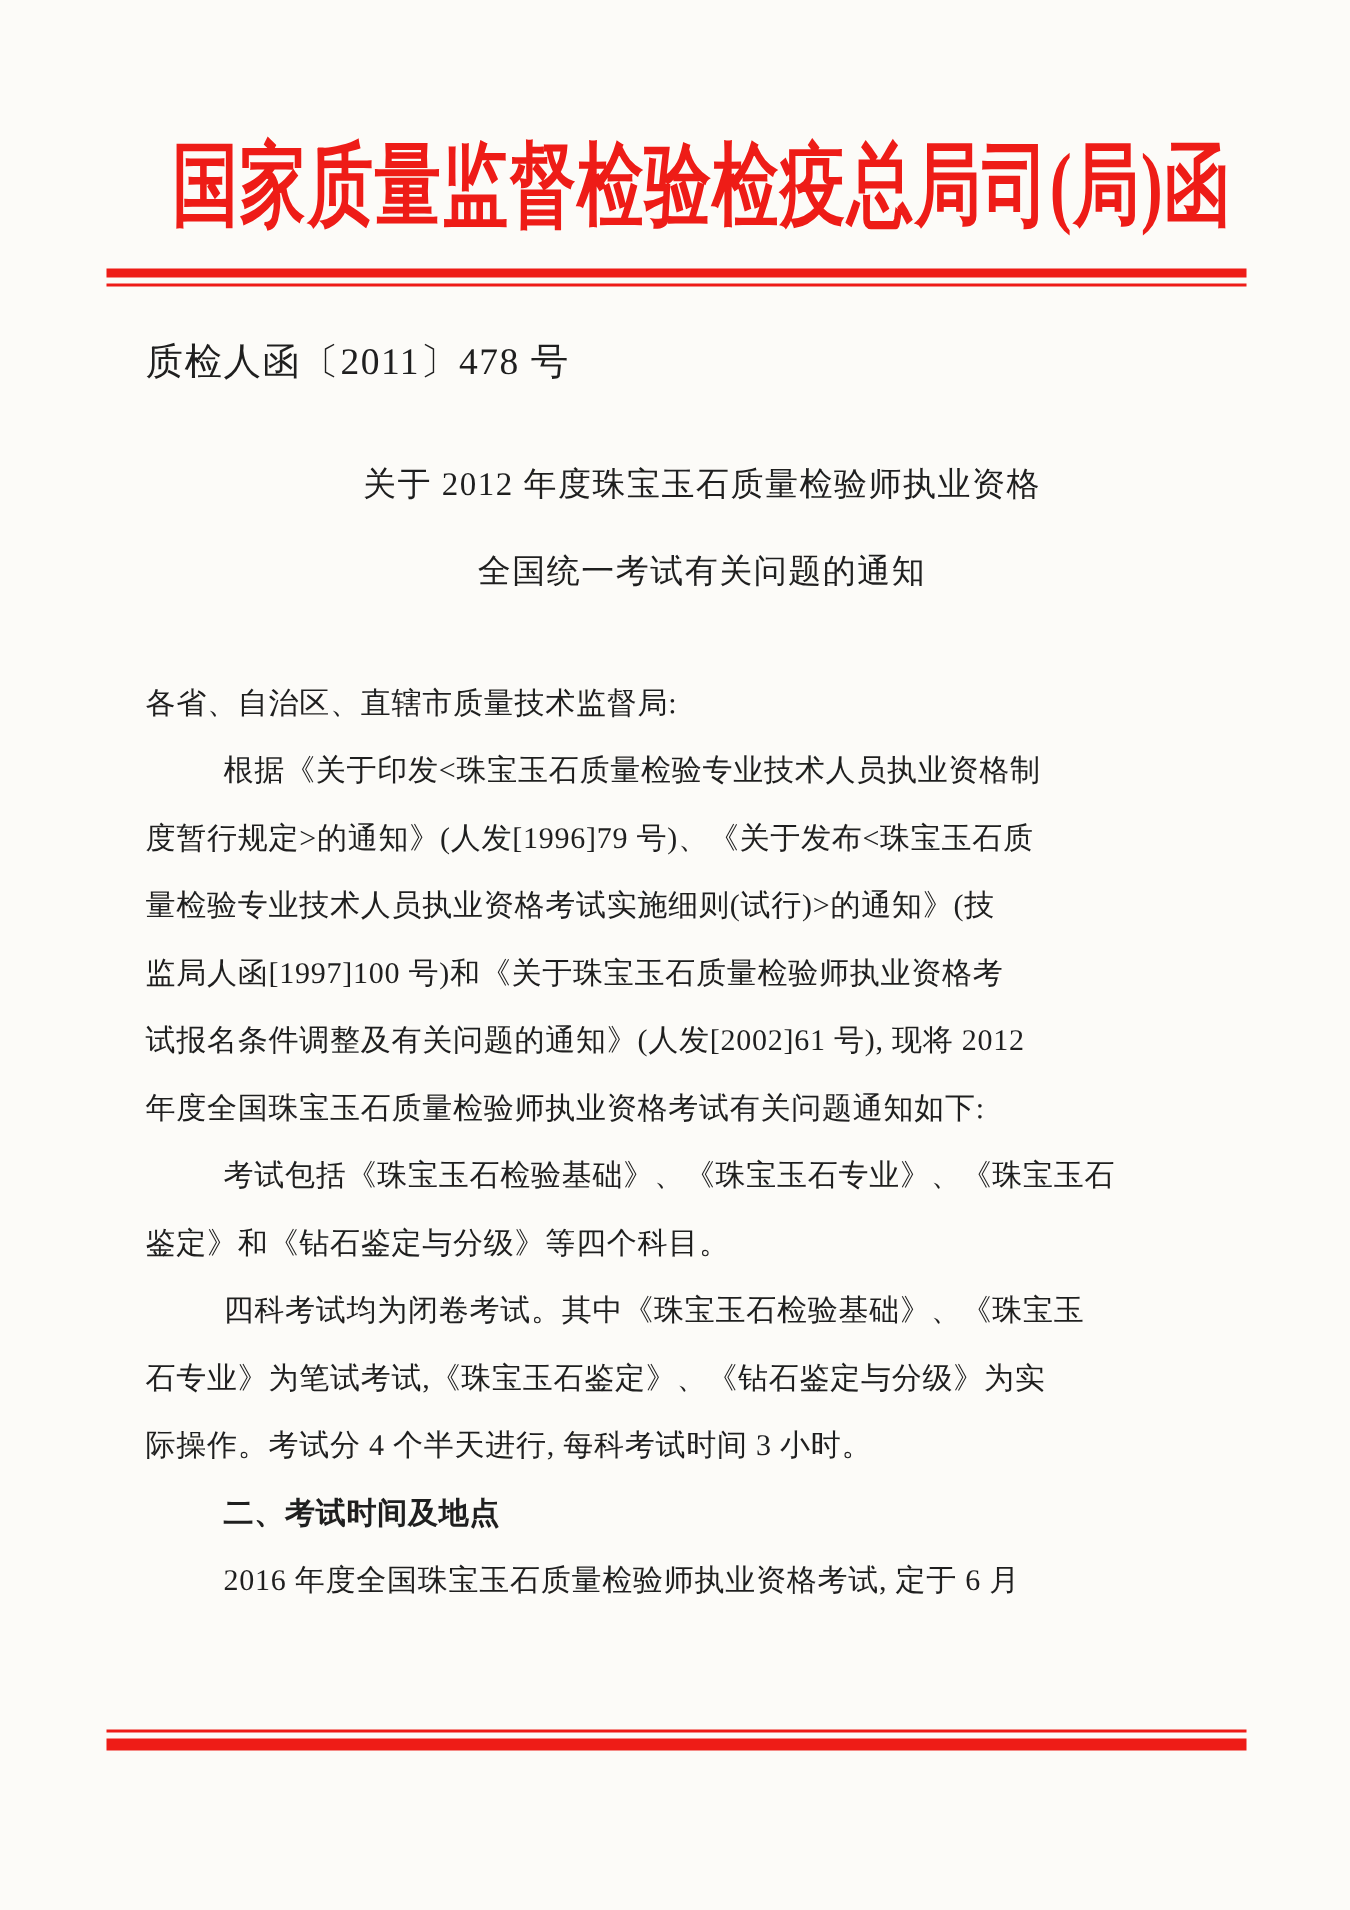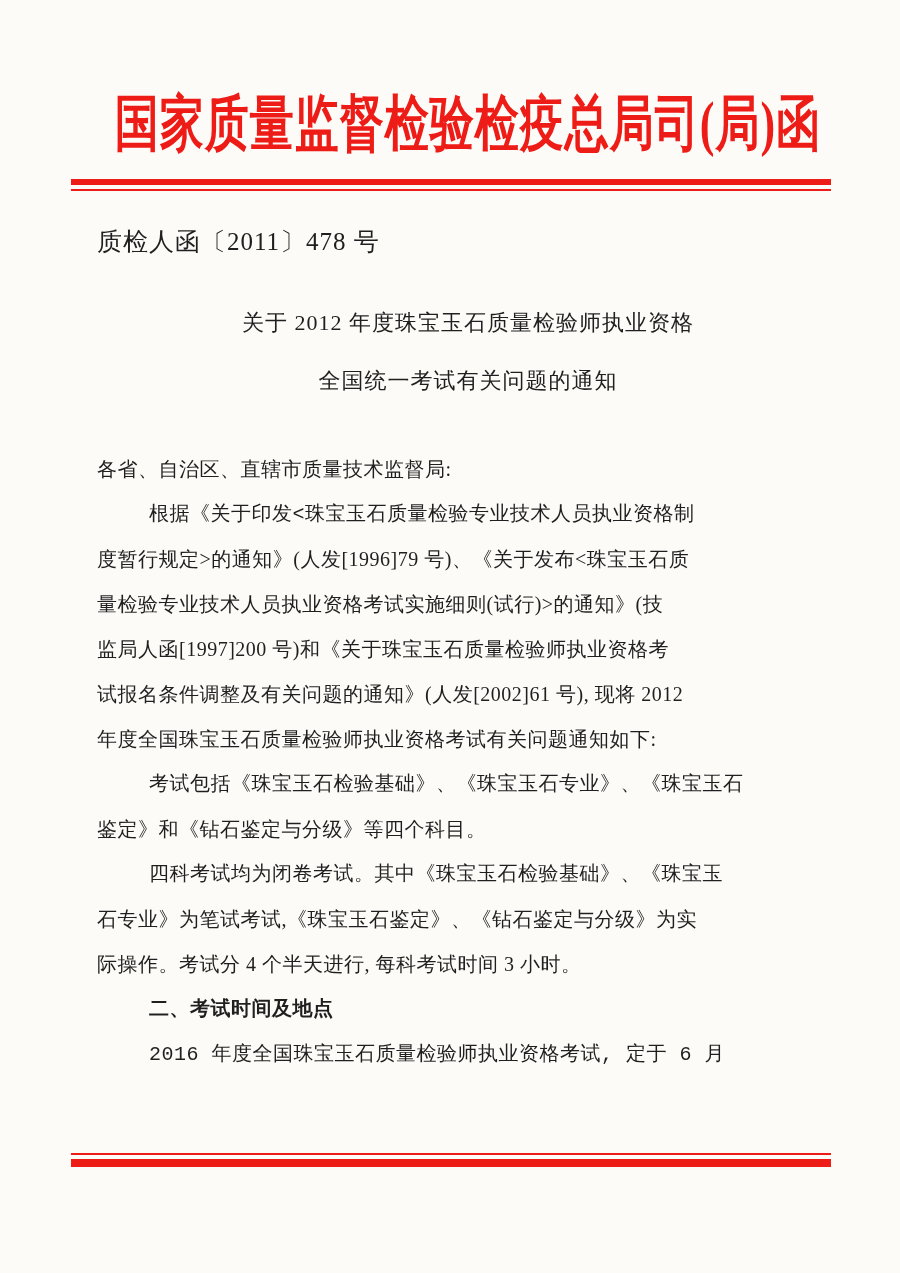--- a/index.html
+++ b/index.html
@@ -81,21 +81,21 @@
     left: 97px;
     width: 712px;
     font-size: 20px;
     line-height: 45px;
     letter-spacing: 0.5px;
   }
   .line {
     height: 45px;
     white-space: nowrap;
   }
-  .indent { text-indent: 52px; font-family: Liberation Mono, monospace; }
+  .indent { text-indent: 52px; }
   .bold { font-weight: 700; }
 </style>
 </head>
 <body>
 
 <div class="page">
 
   <div class="agency-title">国家质量监督检验检疫总局司(局)函</div>
 
   <div class="rule rule-top">
@@ -109,21 +109,21 @@
   <div class="doc-title">
     <div class="title-line">关于 2012 年度珠宝玉石质量检验师执业资格</div>
     <div class="title-line">全国统一考试有关问题的通知</div>
   </div>
 
   <div class="body-text">
     <div class="line">各省、自治区、直辖市质量技术监督局:</div>
     <div class="line indent">根据《关于印发&lt;珠宝玉石质量检验专业技术人员执业资格制</div>
     <div class="line">度暂行规定&gt;的通知》(人发[1996]79 号)、《关于发布&lt;珠宝玉石质</div>
     <div class="line">量检验专业技术人员执业资格考试实施细则(试行)&gt;的通知》(技</div>
-    <div class="line">监局人函[1997]200 号)和《关于珠宝玉石质量检验师执业资格考</div>
+    <div class="line">监局人函[1997]100 号)和《关于珠宝玉石质量检验师执业资格考</div>
     <div class="line">试报名条件调整及有关问题的通知》(人发[2002]61 号), 现将 2012</div>
     <div class="line">年度全国珠宝玉石质量检验师执业资格考试有关问题通知如下:</div>
     <div class="line indent">考试包括《珠宝玉石检验基础》、《珠宝玉石专业》、《珠宝玉石</div>
     <div class="line">鉴定》和《钻石鉴定与分级》等四个科目。</div>
     <div class="line indent">四科考试均为闭卷考试。其中《珠宝玉石检验基础》、《珠宝玉</div>
     <div class="line">石专业》为笔试考试,《珠宝玉石鉴定》、《钻石鉴定与分级》为实</div>
     <div class="line">际操作。考试分 4 个半天进行, 每科考试时间 3 小时。</div>
     <div class="line indent bold">二、考试时间及地点</div>
     <div class="line indent">2016 年度全国珠宝玉石质量检验师执业资格考试, 定于 6 月</div>
   </div>

